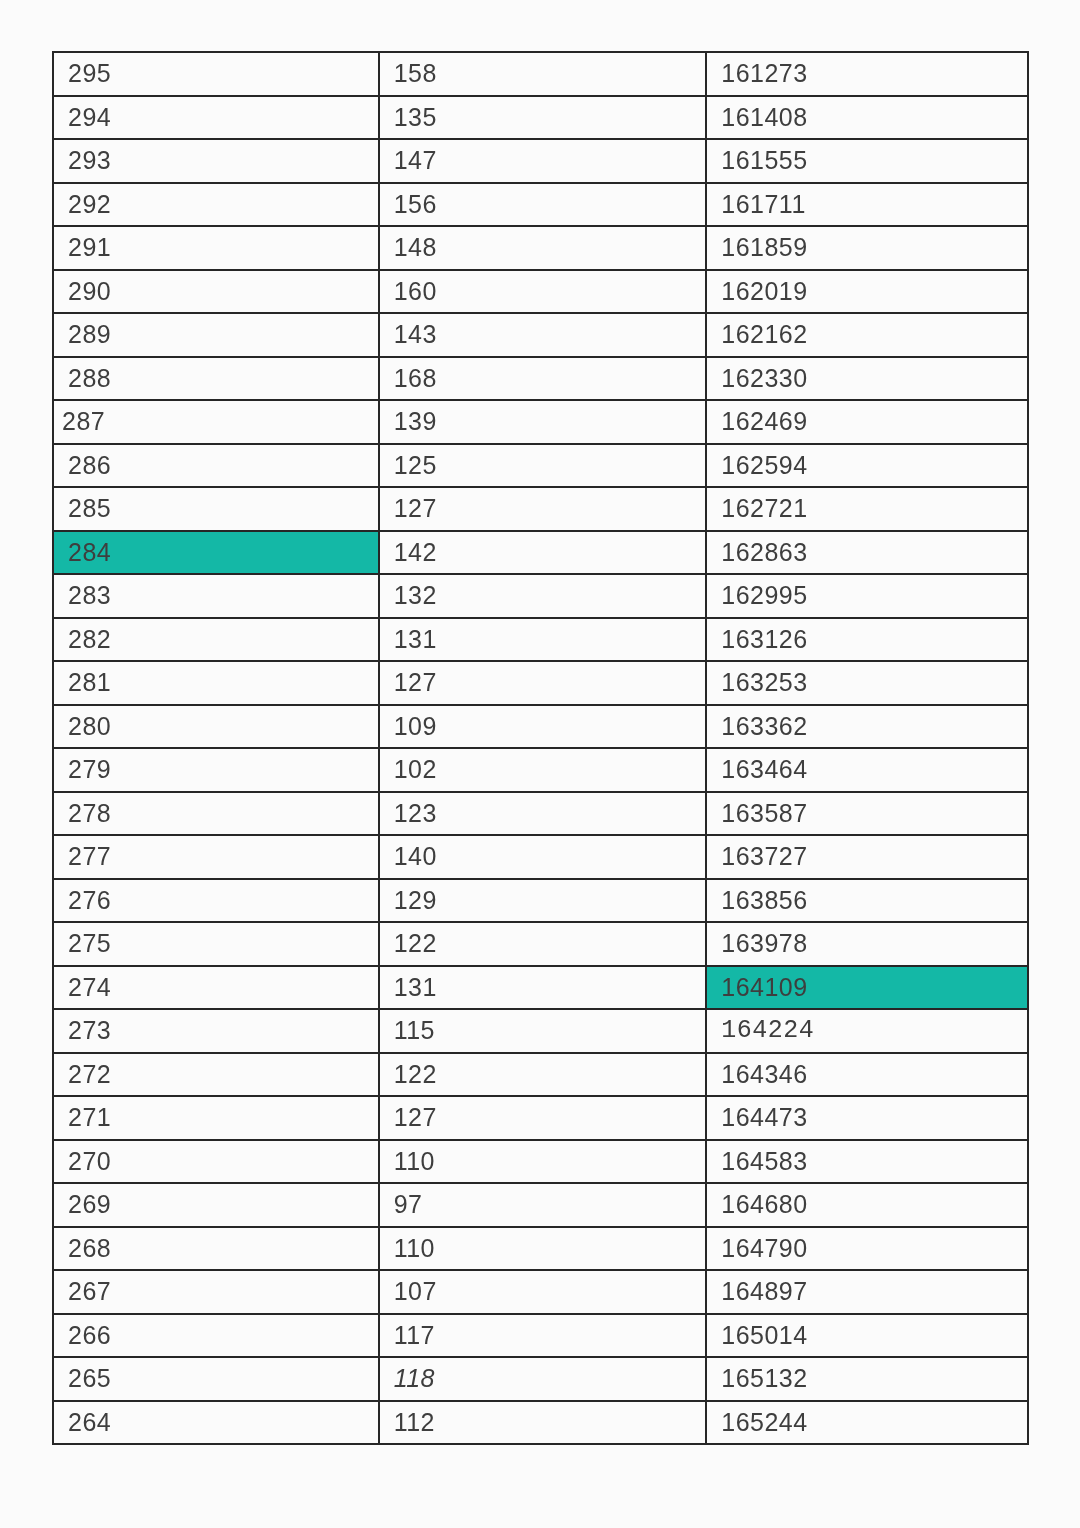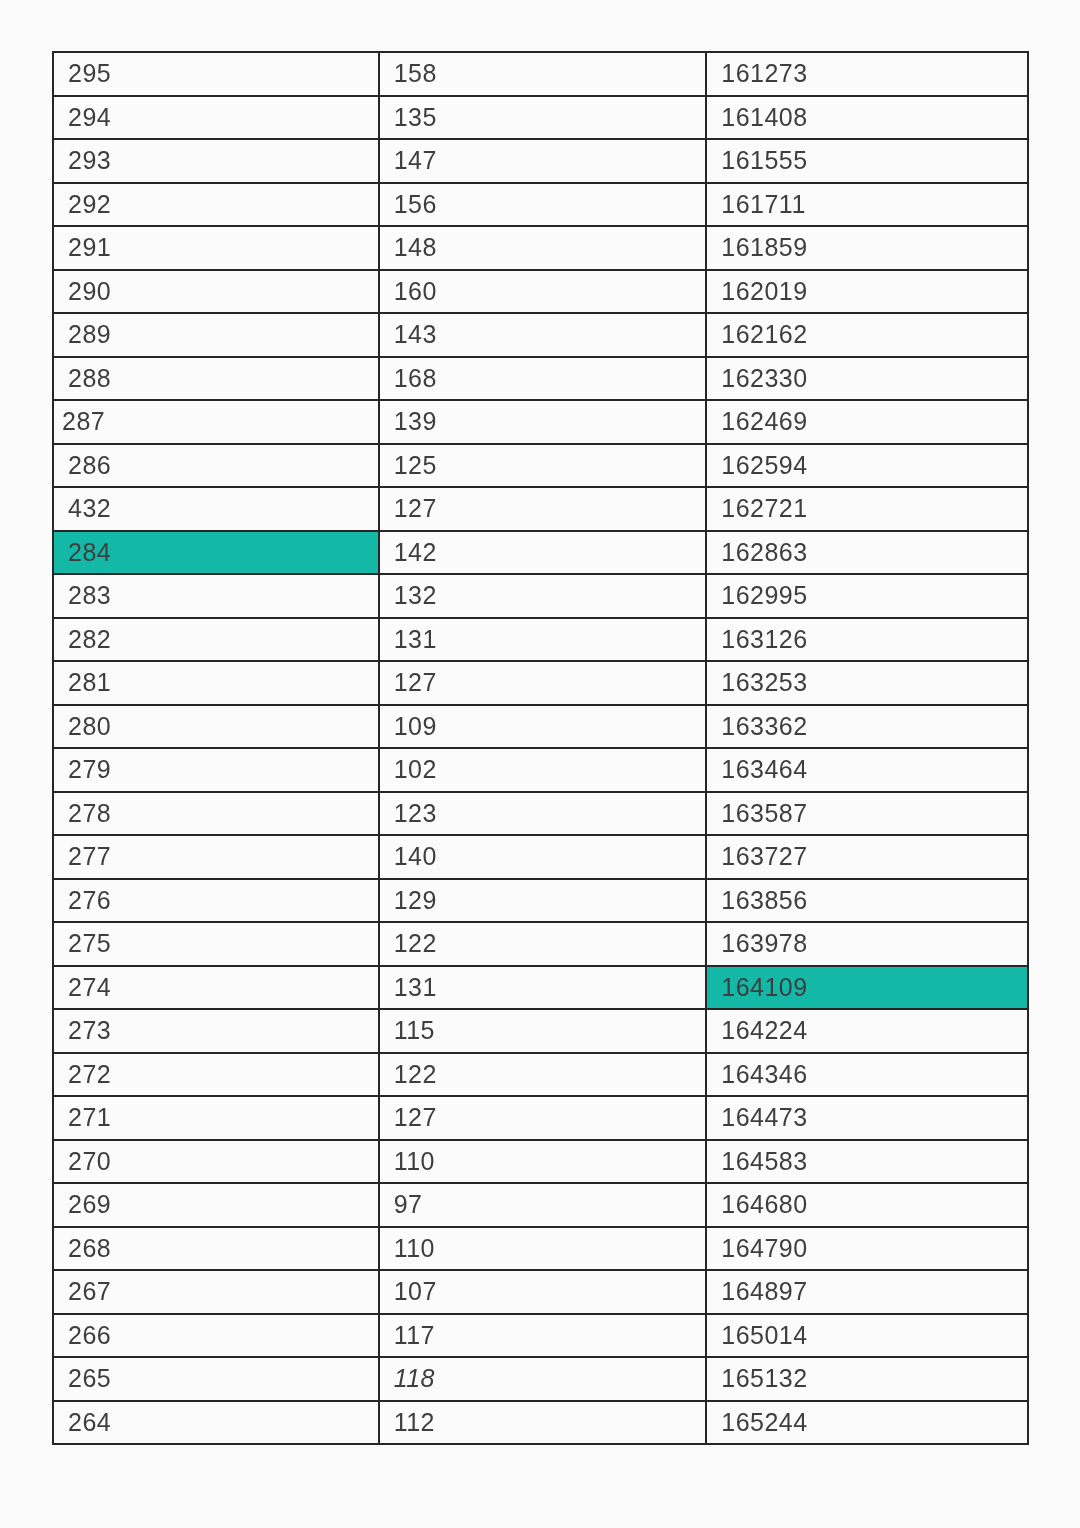--- a/index.html
+++ b/index.html
@@ -92,21 +92,21 @@
         <td style="background: rgb(251, 251, 251); color: rgb(62, 62, 62); border-color: rgb(38, 38, 38); padding-left: 8px;">287</td>
         <td style="background: rgb(251, 251, 251); color: rgb(62, 62, 62); border-color: rgb(38, 38, 38);">139</td>
         <td style="background: rgb(251, 251, 251); color: rgb(62, 62, 62); border-color: rgb(38, 38, 38); margin-left: 8px;">162469</td>
       </tr>
       <tr>
         <td style="background: rgb(251, 251, 251); color: rgb(62, 62, 62); border-color: rgb(38, 38, 38);">286</td>
         <td style="background: rgb(251, 251, 251); color: rgb(62, 62, 62); border-color: rgb(38, 38, 38);">125</td>
         <td style="background: rgb(251, 251, 251); color: rgb(62, 62, 62); border-color: rgb(38, 38, 38);">162594</td>
       </tr>
       <tr>
-        <td style="background: rgb(251, 251, 251); color: rgb(62, 62, 62); border-color: rgb(38, 38, 38);">432</td>
+        <td style="background: rgb(251, 251, 251); color: rgb(62, 62, 62); border-color: rgb(38, 38, 38);">285</td>
         <td style="background: rgb(251, 251, 251); color: rgb(62, 62, 62); border-color: rgb(38, 38, 38);">127</td>
         <td style="background: rgb(251, 251, 251); color: rgb(62, 62, 62); border-color: rgb(38, 38, 38); margin-top: 28px;">162721</td>
       </tr>
       <tr>
         <td style="background: #14b8a6; color: rgb(62, 62, 62); border-color: rgb(38, 38, 38);">284</td>
         <td style="background: rgb(251, 251, 251); color: rgb(62, 62, 62); border-color: rgb(38, 38, 38);">142</td>
         <td style="background: rgb(251, 251, 251); color: rgb(62, 62, 62); border-color: rgb(38, 38, 38);">162863</td>
       </tr>
       <tr>
         <td style="background: rgb(251, 251, 251); color: rgb(62, 62, 62); border-color: rgb(38, 38, 38);">283</td>
@@ -154,21 +154,21 @@
         <td style="background: rgb(251, 251, 251); color: rgb(62, 62, 62); border-color: rgb(38, 38, 38);">163978</td>
       </tr>
       <tr>
         <td style="background: rgb(251, 251, 251); color: rgb(62, 62, 62); border-color: rgb(38, 38, 38);">274</td>
         <td style="background: rgb(251, 251, 251); color: rgb(62, 62, 62); border-color: rgb(38, 38, 38);">131</td>
         <td style="background: #14b8a6; color: rgb(62, 62, 62); border-color: rgb(38, 38, 38);">164109</td>
       </tr>
       <tr>
         <td style="background: rgb(251, 251, 251); color: rgb(62, 62, 62); border-color: rgb(38, 38, 38);">273</td>
         <td style="background: rgb(251, 251, 251); color: rgb(62, 62, 62); border-color: rgb(38, 38, 38);">115</td>
-        <td style="background: rgb(251, 251, 251); color: rgb(62, 62, 62); border-color: rgb(38, 38, 38);">164224</td>
+        <td style="background: rgb(251, 251, 251); color: rgb(62, 62, 62); border-color: rgb(38, 38, 38); font-family: Liberation Mono, monospace;">164224</td>
       </tr>
       <tr>
         <td style="background: rgb(251, 251, 251); color: rgb(62, 62, 62); border-color: rgb(38, 38, 38);">272</td>
         <td style="background: rgb(251, 251, 251); color: rgb(62, 62, 62); border-color: rgb(38, 38, 38);">122</td>
         <td style="background: rgb(251, 251, 251); color: rgb(62, 62, 62); border-color: rgb(38, 38, 38);">164346</td>
       </tr>
       <tr>
         <td style="background: rgb(251, 251, 251); color: rgb(62, 62, 62); border-color: rgb(38, 38, 38);">271</td>
         <td style="background: rgb(251, 251, 251); color: rgb(62, 62, 62); border-color: rgb(38, 38, 38);">127</td>
         <td style="background: rgb(251, 251, 251); color: rgb(62, 62, 62); border-color: rgb(38, 38, 38);">164473</td>

